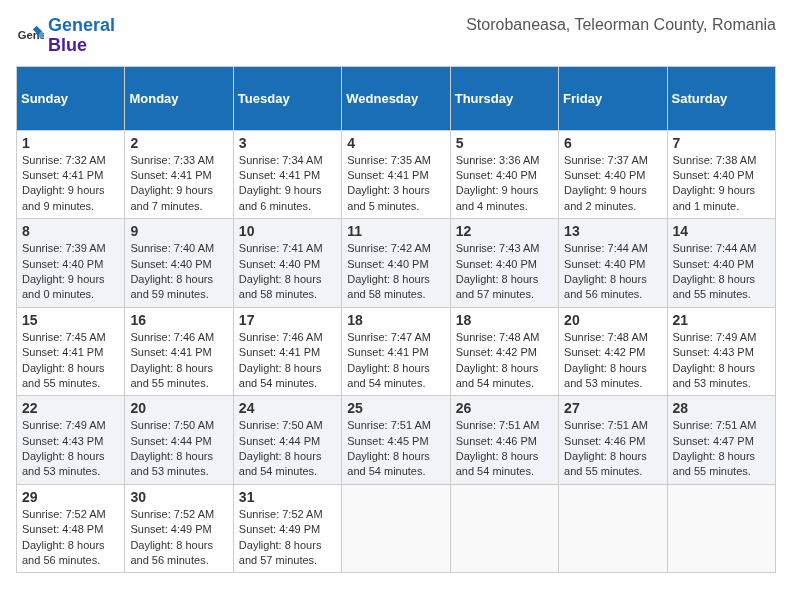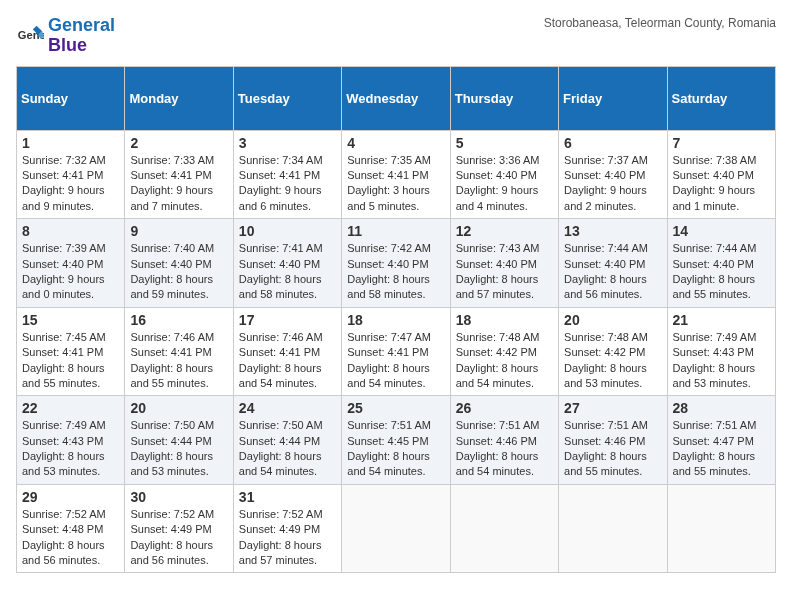--- a/index.html
+++ b/index.html
@@ -36,21 +36,21 @@
     }
     .title-area {
       text-align: right;
     }
     .month-title {
       font-size: 36px;
       font-weight: bold;
       color: #333;
     }
     .location-title {
-      font-size: 12px;
+      font-size: 16px;
       color: #555;
     }
     .calendar {
       width: 100%;
       border-collapse: collapse;
       font-size: 11px;
     }
     .calendar th {
       background-color: #1a6eb5;
       color: #fff;

